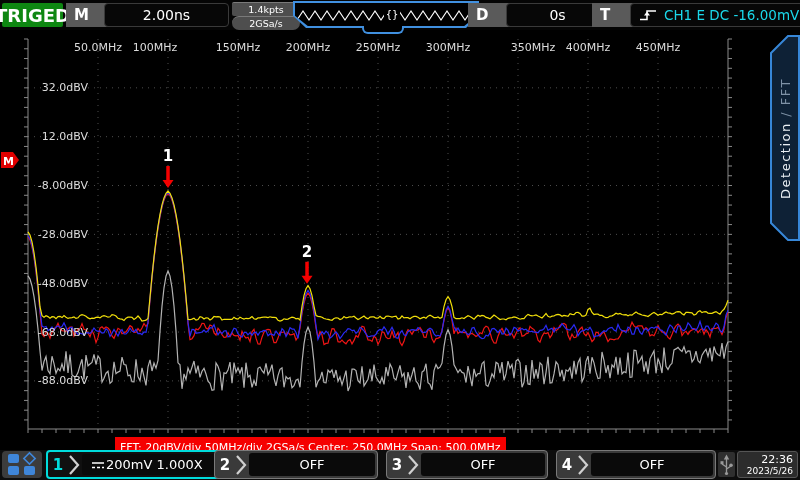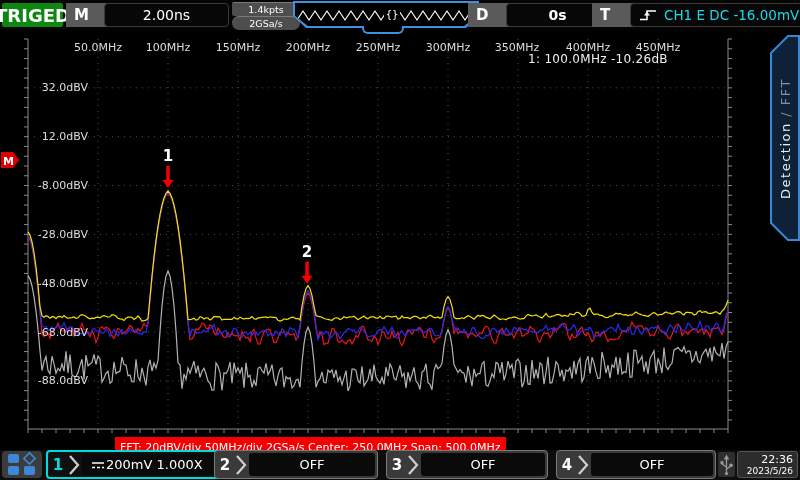--- a/index.html
+++ b/index.html
@@ -21,21 +21,21 @@
   #kpts{top:2px;} #srate{top:16px;border-radius:7px;}
   #wavestrip{position:absolute;left:293px;top:1px;width:186px;height:27px;
              clip-path:polygon(0 0,100% 0,100% 55%,93% 100%,7% 100%,0 55%);background:#4090e0;}
   #wavestrip-inner{position:absolute;left:2px;top:2px;width:182px;height:23px;background:#000;
              clip-path:polygon(0 0,100% 0,100% 55%,93% 100%,7% 100%,0 55%);}
   #wavenotch{position:absolute;left:362px;top:26px;width:38px;height:6px;background:#000;border:2px solid #4090e0;
              border-top:none;border-radius:0 0 6px 6px;z-index:6;}
   #wave-marker{position:absolute;left:89px;top:4px;width:16px;text-align:center;color:#fff;font-size:10px;
                background:#000;line-height:15px;}
   #d-pent{left:468px;width:36px;}
-  #delay{left:506px;width:103px;font-weight:bold;}
+  #delay{left:506px;width:103px;}
   #t-pent{left:592px;width:36px;}
   #trigbox{left:630px;width:196px;gap:6px;font-size:13.5px;color:#1bd8ea;justify-content:flex-start;padding-left:8px;}
   
   #plot{position:absolute;left:0;top:0;z-index:1;}
   .ftick{position:absolute;top:41px;width:70px;text-align:center;font-size:11px;color:#dcdcdc;}
   #freq-labels,#level-labels{position:absolute;left:0;top:0;z-index:2;pointer-events:none;}
   .ltick{position:absolute;width:52px;text-align:right;font-size:11px;color:#dcdcdc;}
   .marker-readout{position:absolute;left:528px;font-size:12px;color:#f0f0f0;z-index:2;letter-spacing:0.3px;}
   #mr1{top:52px;} #mr2{top:74px;}
   
@@ -238,39 +238,38 @@
         <line x1="168" y1="166.03892000000002" x2="168" y2="181.03892000000002" stroke="#f50000" stroke-width="3.5"></line>
         <polygon points="162.5,180.03892000000002 173.5,180.03892000000002 168,188.03892000000002" fill="#f50000"></polygon>
         <text x="168" y="161.03892000000002" text-anchor="middle" fill="#fff" font-size="15" font-weight="bold" font-family="DejaVu Sans, sans-serif">1</text>
         <line x1="307.02" y1="261.78974000000005" x2="307.02" y2="276.78974000000005" stroke="#f50000" stroke-width="3.5"></line>
         <polygon points="301.52,275.78974000000005 312.52,275.78974000000005 307.02,283.78974000000005" fill="#f50000"></polygon>
         <text x="307.02" y="256.78974000000005" text-anchor="middle" fill="#fff" font-size="15" font-weight="bold" font-family="DejaVu Sans, sans-serif">2</text>
       </g>
     </svg>
   <div id="freq-labels">
       <span class="ftick" style="left: 63px;">50.0MHz</span>
-      <span class="ftick" style="left: 133px;">100MHz</span>
+      <span class="ftick" style="left: 120px;">100MHz</span>
       <span class="ftick" style="left: 203px;">150MHz</span>
       <span class="ftick" style="left: 273px;">200MHz</span>
       <span class="ftick" style="left: 343px;">250MHz</span>
       <span class="ftick" style="left: 413px;">300MHz</span>
-      <span class="ftick" style="left: 482px; text-align: center;">350MHz</span>
+      <span class="ftick" style="left: 498px; text-align: center;">350MHz</span>
       <span class="ftick" style="left: 553px;">400MHz</span>
       <span class="ftick" style="left: 623px;">450MHz</span>
     </div>
   <div id="level-labels">
       <span class="ltick" style="left: 36px; top: 81.34px;">32.0dBV</span>
       <span class="ltick" style="left: 36px; top: 130.18px;">12.0dBV</span>
       <span class="ltick" style="left: 36px; top: 179.02px;">-8.00dBV</span>
       <span class="ltick" style="left: 36px; top: 227.86px;">-28.0dBV</span>
       <span class="ltick" style="left: 36px; top: 276.7px;">-48.0dBV</span>
       <span class="ltick" style="left: 36px; top: 325.54px;">-68.0dBV</span>
       <span class="ltick" style="left: 36px; top: 374.38px;">-88.0dBV</span>
     </div>
-  <div class="marker-readout" id="mr1">1: 100.0MHz -10.26dB</div>
 
   <div id="topbar">
     <div id="triged">TRIGED</div>
     <div class="pent" id="m-pent">M</div>
     <div class="valbox" id="timebase">2.00ns</div>
     <div class="minibox" id="kpts">1.4kpts</div>
     <div class="minibox" id="srate">2GSa/s</div>
     <div id="wavestrip">
       <div id="wavestrip-inner">
         <svg width="182" height="23">

